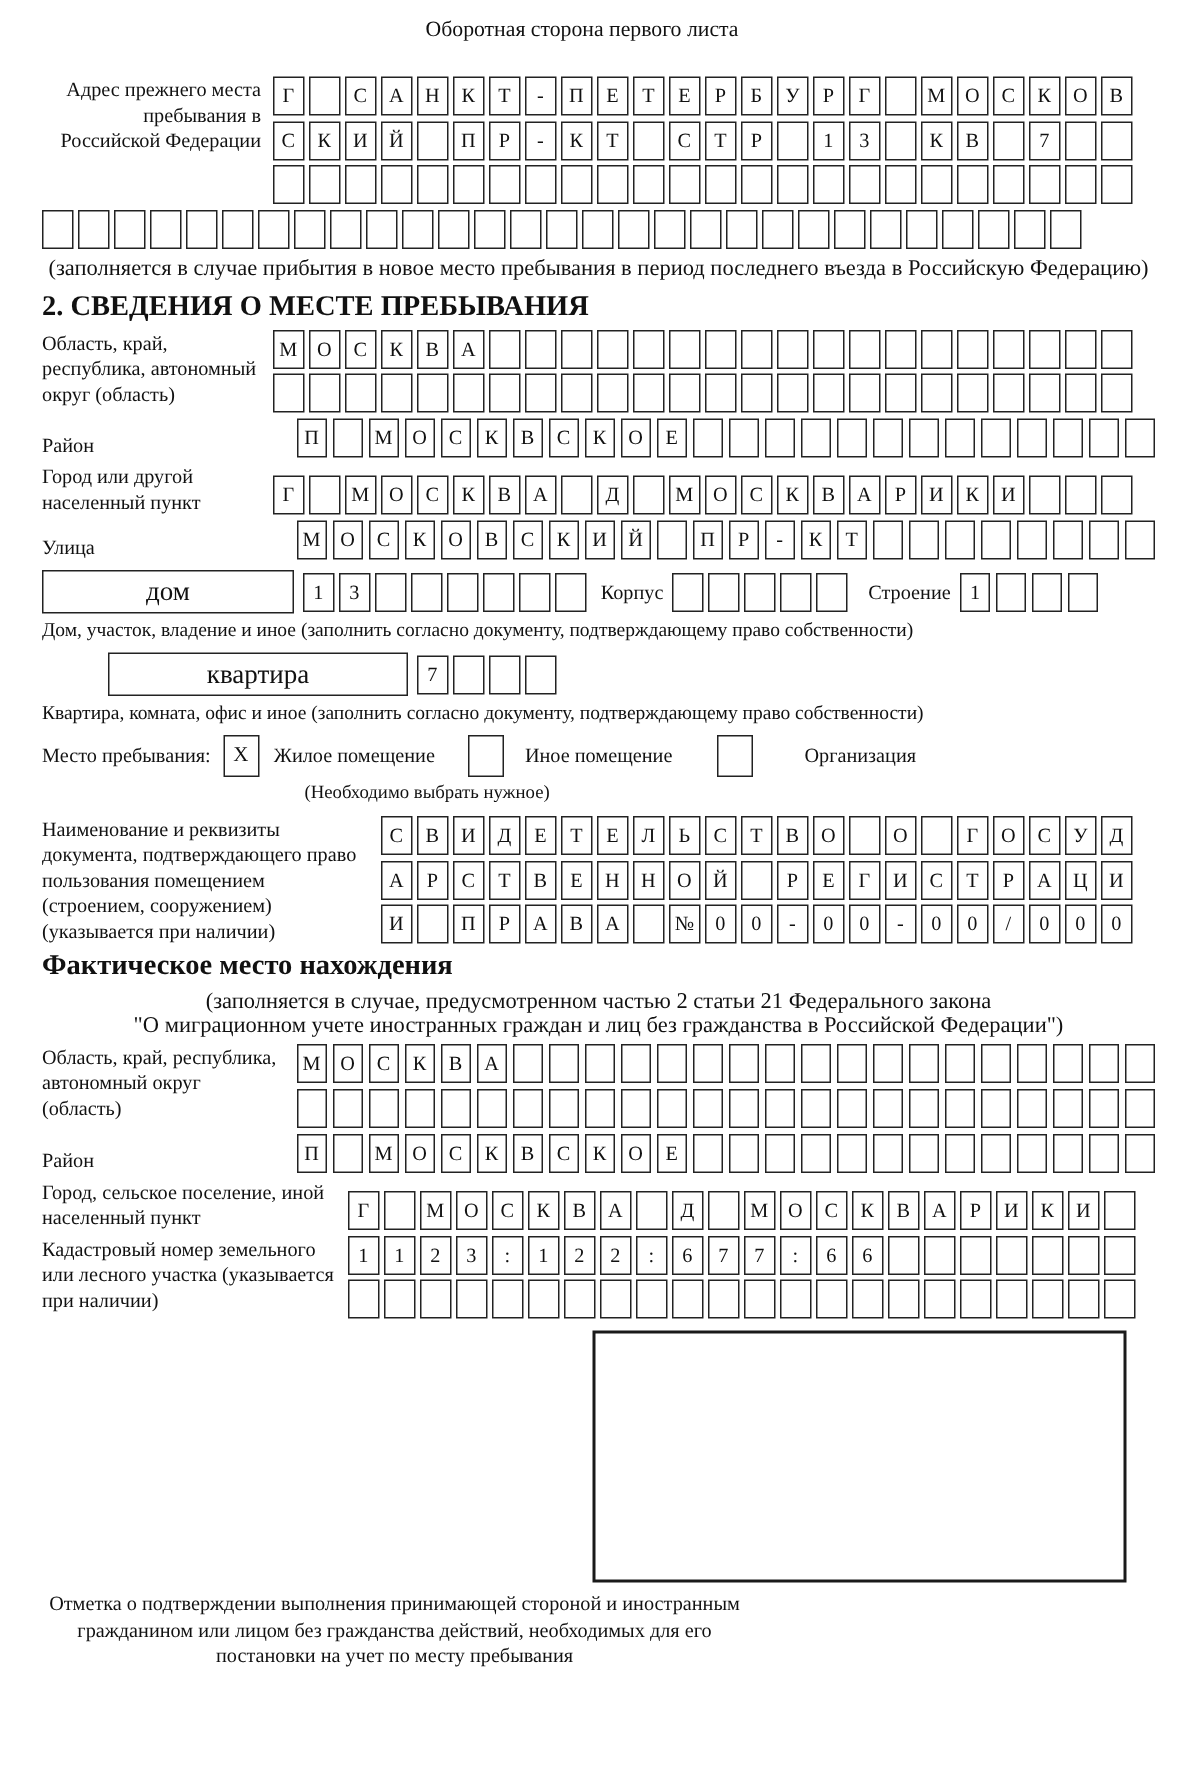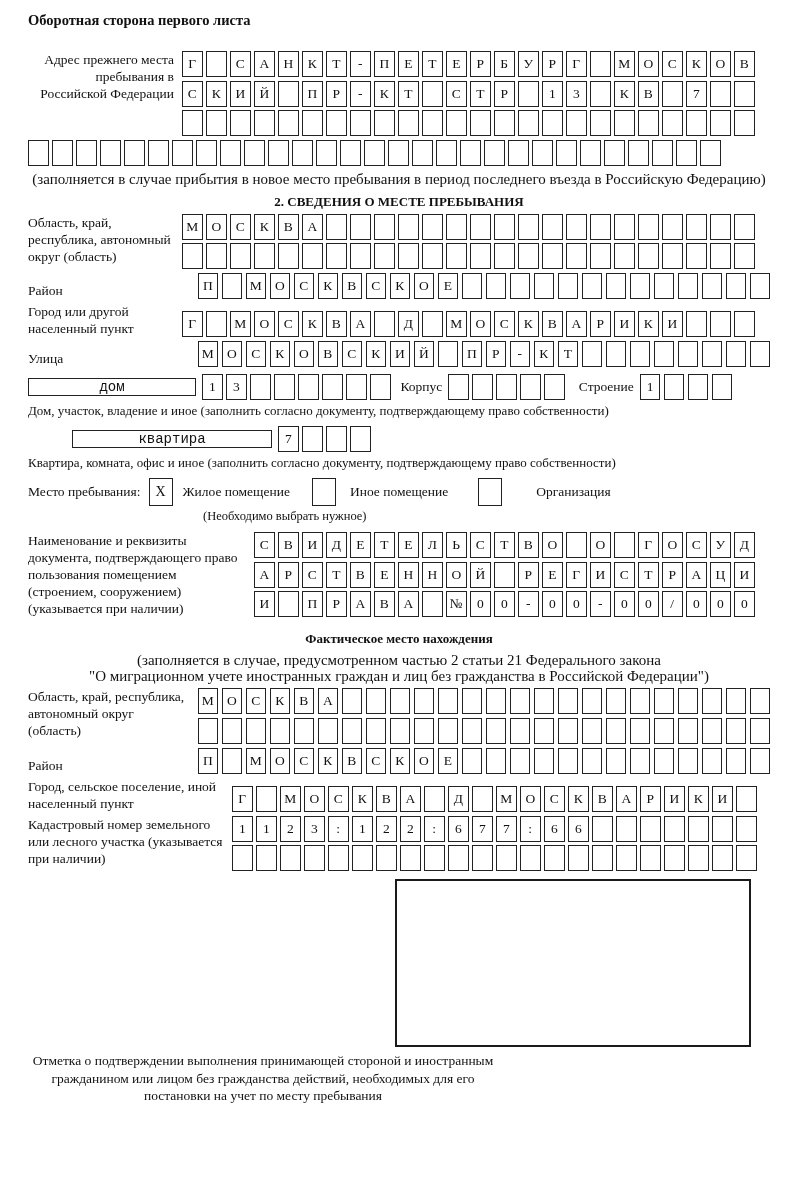--- a/index.html
+++ b/index.html
@@ -2,38 +2,38 @@
 <html><head>
 <meta charset="utf-8">
 <style>
   html,body{margin:0;padding:0;background:#fff;}
   .page{
     width:800px;height:1180px;box-sizing:border-box;
     padding:12px 30px 0 28px;
     font-family:"Liberation Serif","DejaVu Serif",serif;
     color:#111;position:relative;overflow:hidden;background:#fff;
   }
-  .back-note{text-align:left;font-size:14.5px;padding-right:22px;font-weight:bold;}
+  .back-note{text-align:center;font-size:14.5px;padding-right:22px;}
   .frow{display:flex;align-items:flex-start;margin-top:4px;}
   .frow.vcenter{align-items:flex-end;}
   .flabel{flex:1;font-size:13.5px;line-height:17px;padding-right:8px;}
   .rows-col{display:flex;flex-direction:column;gap:3.5px;}
   .cells{display:flex;gap:3.5px;}
   .cell{
     width:20.5px;height:26px;flex:none;box-sizing:border-box;
     border:1.7px solid #222;display:flex;align-items:center;justify-content:center;
     font-size:13.5px;line-height:1;
   }
   .fullrow{margin-top:3.5px;}
   .caption-center{text-align:center;font-size:15px;line-height:16px;margin-top:5px;}
   .caption-left{font-size:13px;line-height:16px;margin-top:3px;}
-  .h-bold{font-weight:bold;text-align:center;font-size:13px;margin-top:7px;}
+  .h-bold{font-weight:bold;text-align:left;font-size:19px;margin-top:7px;}
   .house-row{display:flex;align-items:center;gap:6px;margin-top:7px;}
-  .wide-box{border:1.8px solid #222;height:18px;box-sizing:border-box;
-    display:flex;align-items:center;justify-content:center;font-size:14px;flex:none;font-family:Liberation Mono, monospace;}
+  .wide-box{border:1.8px solid #222;height:29px;box-sizing:border-box;
+    display:flex;align-items:center;justify-content:center;font-size:18px;flex:none;}
   .inline-label{font-size:13.5px;flex:none;}
   .stay-row{display:flex;align-items:center;margin-top:7px;font-size:13.5px;}
   .checkbox{width:24px;height:28px;box-sizing:border-box;border:1.8px solid #222;flex:none;
     display:flex;align-items:center;justify-content:center;font-size:14px;}
   .stay-caption{font-size:12.5px;margin-top:3px;margin-left:175px;}
   .mark-box{width:356px;height:168px;box-sizing:border-box;border:2px solid #1a1a1a;
     margin-left:367px;margin-top:8px;}
   .mark-caption{width:470px;text-align:center;
     font-size:13.5px;line-height:17.5px;margin-top:5px;}
   .mt8{margin-top:8px;}
@@ -431,21 +431,21 @@
           <div class="cell">0</div>
           <div class="cell">0</div>
           <div class="cell">/</div>
           <div class="cell">0</div>
           <div class="cell">0</div>
           <div class="cell">0</div>
         </div>
     </div>
   </div>
 
-  <div class="h-bold" style="margin-top:14px;">Фактическое место нахождения</div>
+  <div class="h-bold" style="margin-top:4px;">Фактическое место нахождения</div>
   <div class="caption-center">(заполняется в случае, предусмотренном частью 2 статьи 21 Федерального закона</div>
   <div class="caption-center" style="margin-top:0;">"О миграционном учете иностранных граждан и лиц без гражданства в Российской Федерации")</div>
 
   <div class="frow">
     <div class="flabel" style="max-width:178px;">Область, край, республика, автономный округ (область)</div>
     <div class="rows-col">
       <div class="cells">
           <div class="cell">М</div>
           <div class="cell">О</div>
           <div class="cell">С</div>

